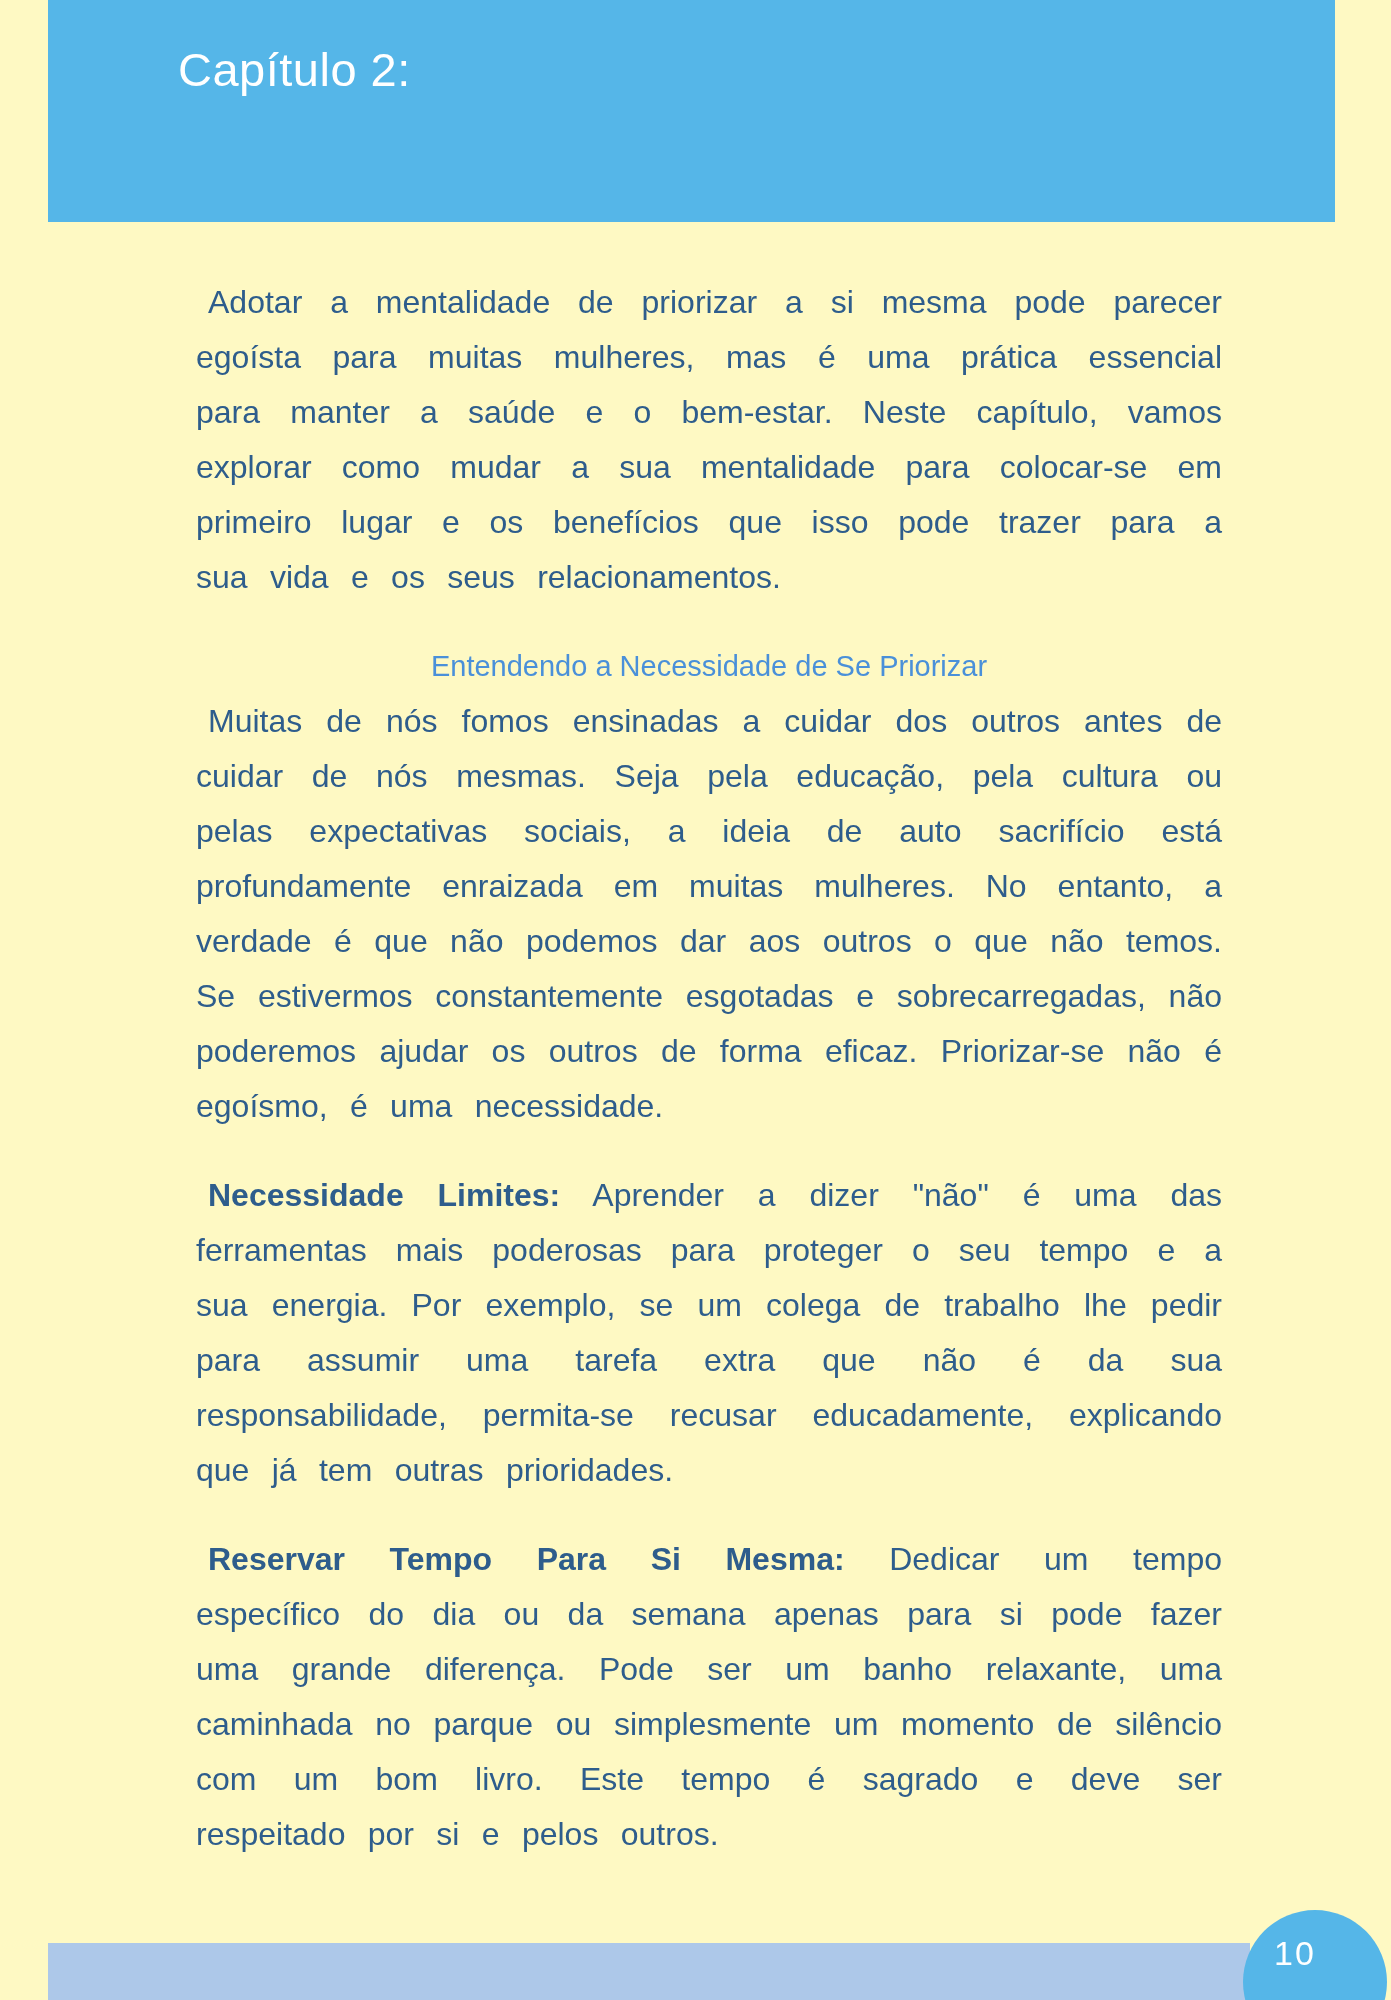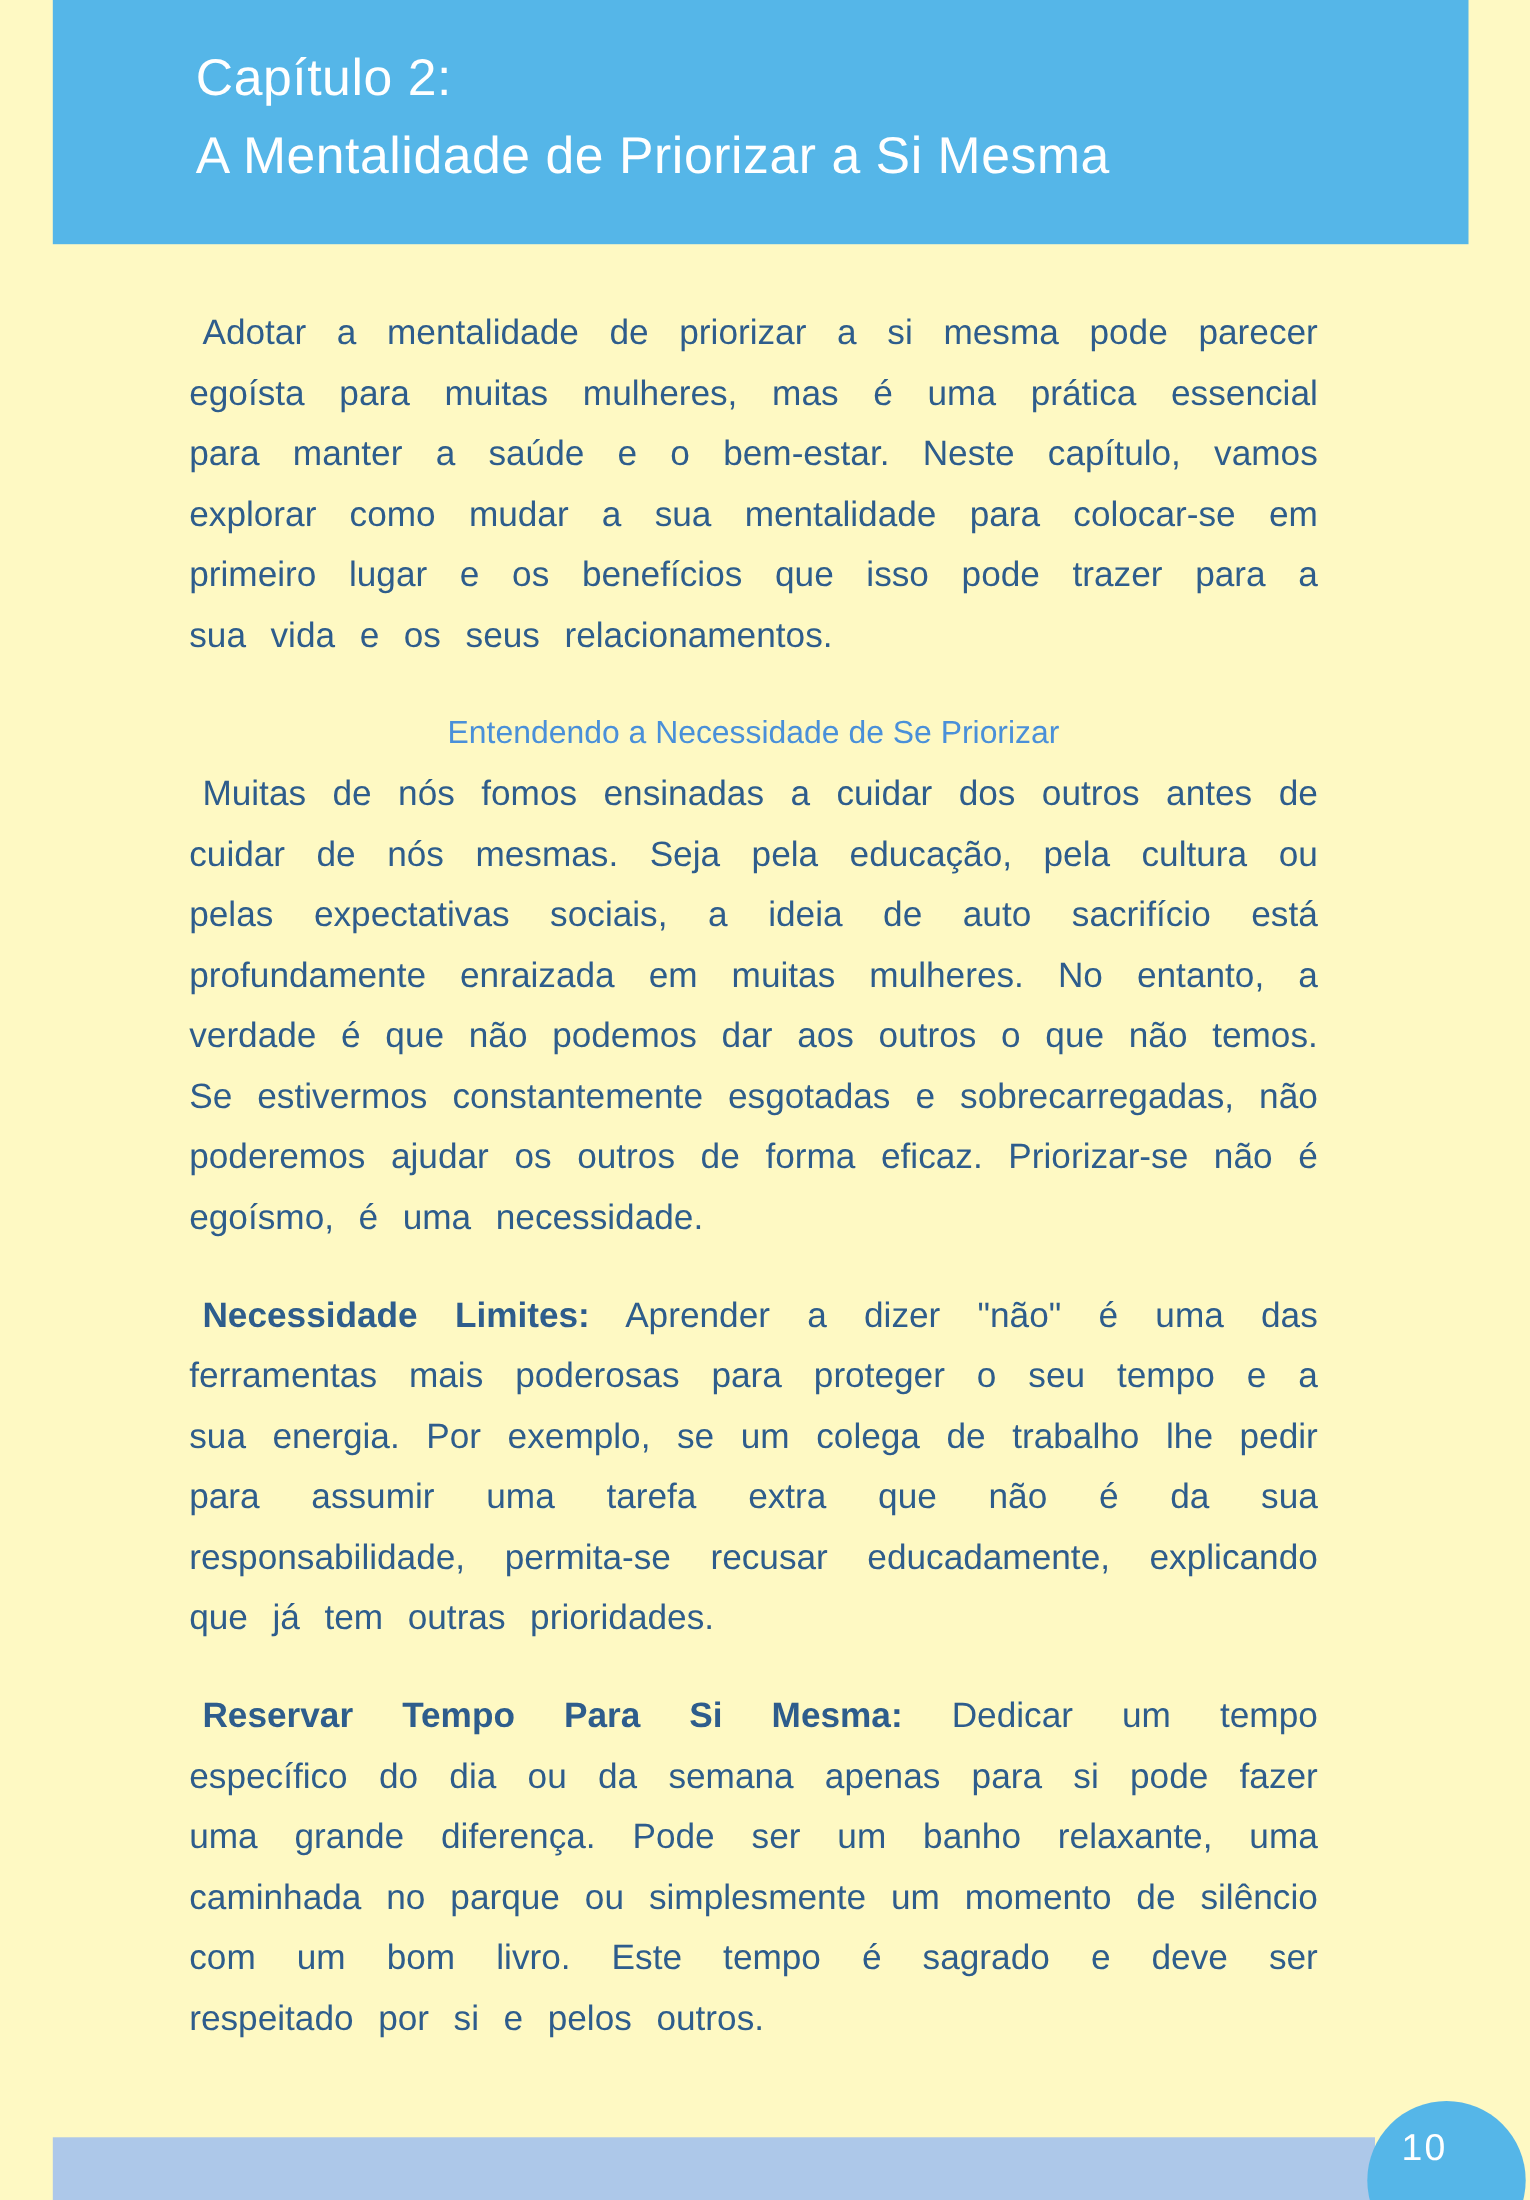--- a/index.html
+++ b/index.html
@@ -22,21 +22,21 @@
     left: 130px; top: 34px;
     color: var(--title-text, #FFFFFF);
     font-size: 47px;
     line-height: 71px;
     font-weight: 400;
     letter-spacing: 0.5px;
     white-space: nowrap;
   }
   .content {
     position: absolute;
-    left: 172px; top: 275px;
+    left: 196px; top: 275px;
     width: 1026px;
     color: var(--body-text, #2E5D8C);
     font-size: 32px;
     line-height: 55px;
     text-align: justify;
     word-spacing: 0.42em;
   }
   .content p {
     margin: 0 0 34px 0;
     text-indent: 12px;
@@ -77,21 +77,20 @@
   }
 </style>
 </head>
 <body>
 
 <div class="page">
 
   <header class="chapter-header">
     <div class="chapter-title">
       <div>Capítulo 2:</div>
-      <div>A Mentalidade de Priorizar a Si Mesma</div>
     </div>
   </header>
 
   <main class="content">
     <p>Adotar a mentalidade de priorizar a si mesma pode parecer egoísta para muitas mulheres, mas é uma prática essencial para manter a saúde e o bem-estar. Neste capítulo, vamos explorar como mudar a sua mentalidade para colocar-se em primeiro lugar e os benefícios que isso pode trazer para a sua vida e os seus relacionamentos.</p>
 
     <h2>Entendendo a Necessidade de Se Priorizar</h2>
 
     <p>Muitas de nós fomos ensinadas a cuidar dos outros antes de cuidar de nós mesmas. Seja pela educação, pela cultura ou pelas expectativas sociais, a ideia de auto sacrifício está profundamente enraizada em muitas mulheres. No entanto, a verdade é que não podemos dar aos outros o que não temos. Se estivermos constantemente esgotadas e sobrecarregadas, não poderemos ajudar os outros de forma eficaz. Priorizar-se não é egoísmo, é uma necessidade.</p>
 

